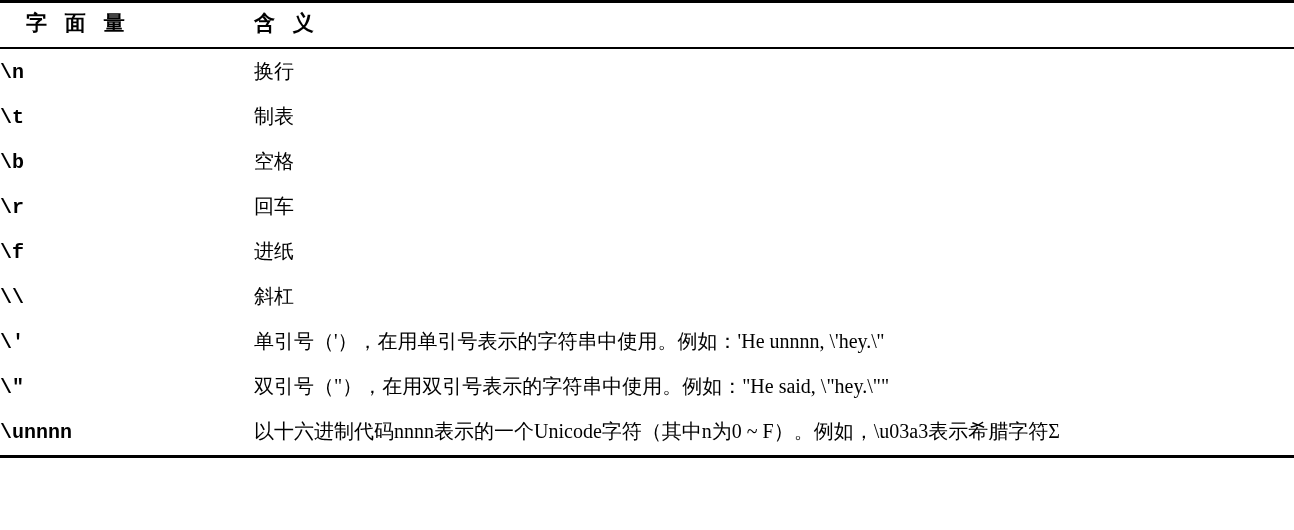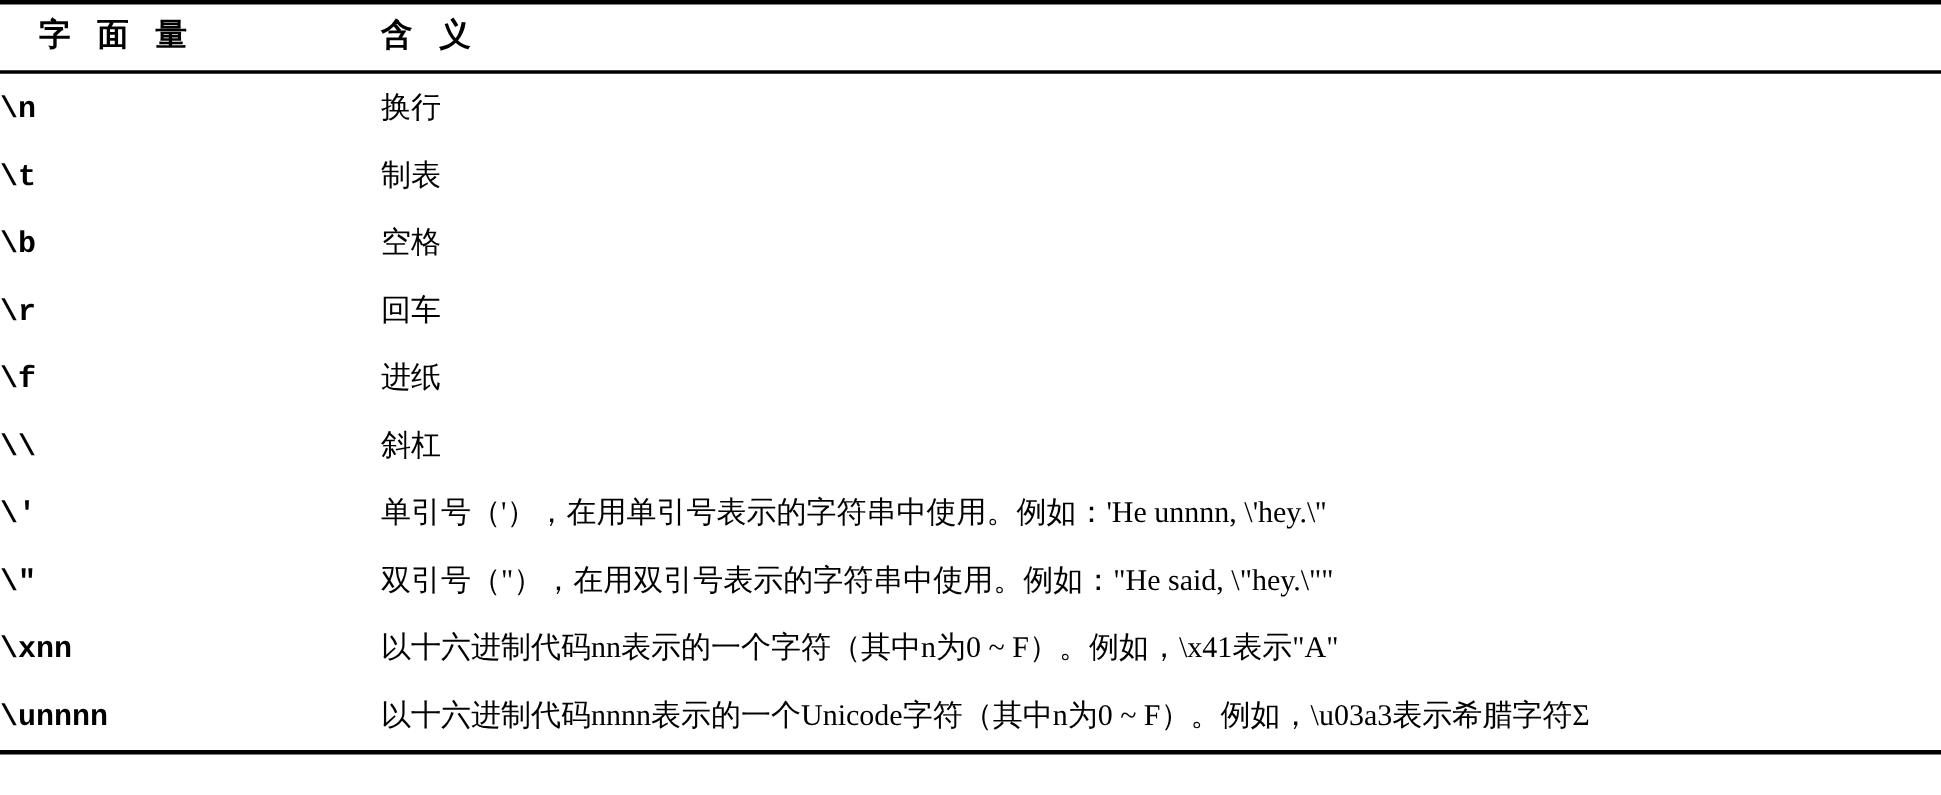--- a/index.html
+++ b/index.html
@@ -110,23 +110,19 @@
       </tr>
       <tr>
         <td class="literal">\'</td>
         <td class="meaning">单引号（'），在用单引号表示的字符串中使用。例如：'He unnnn, \'hey.\''</td>
       </tr>
       <tr>
         <td class="literal">\"</td>
         <td class="meaning">双引号（"），在用双引号表示的字符串中使用。例如："He said, \"hey.\""</td>
       </tr>
       <tr>
-        <td class="literal">\xnn</td>
-        <td class="meaning">以十六进制代码nn表示的一个字符（其中n为0 ~ F）。例如，\x41表示"A"</td>
-      </tr>
-      <tr>
         <td class="literal">\unnnn</td>
         <td class="meaning">以十六进制代码nnnn表示的一个Unicode字符（其中n为0 ~ F）。例如，\u03a3表示希腊字符Σ</td>
       </tr>
     </tbody>
   </table>
   <div class="bottom-rule"></div>
 </div>
 
 </body></html>

